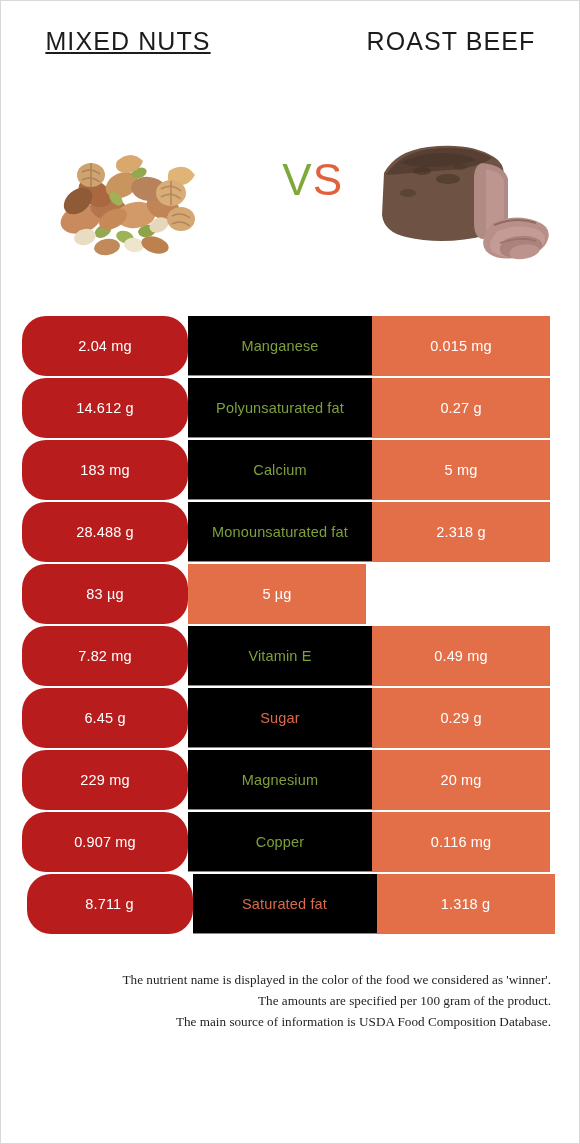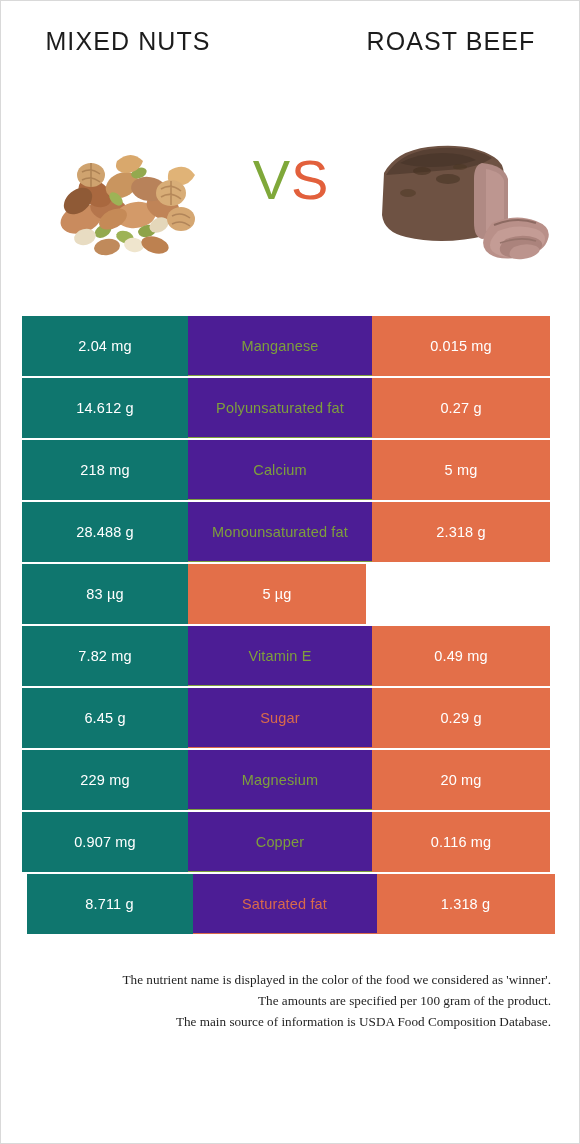--- a/index.html
+++ b/index.html
@@ -34,21 +34,21 @@
     flex: 1 1 50%;
     text-align: center;
     font-size: 25px;
     line-height: 44px;
     letter-spacing: 1.1px;
     font-weight: 300;
     color: #1c1c1c;
     font-family: "Liberation Sans", "DejaVu Sans", sans-serif;
     white-space: nowrap;
   }
-  .title-left  { padding-right: 36px; }
+  .title-left  { padding-right: 36px; text-decoration: underline; }
   .title-right { padding-left: 30px; }
 
   
   .hero {
     position: absolute;
     top: 96px;
     left: 0;
     width: 580px;
     height: 190px;
   }
@@ -63,22 +63,22 @@
   .food-right { left: 355px; }
 
   .food svg { display: block; width: 100%; height: 100%; }
 
   .vs {
     position: absolute;
     left: 238px;
     top: 38px;
     width: 104px;
     height: 90px;
-    text-align: center;
-    font-size: 56px;
+    text-align: right;
+    font-size: 44px;
     line-height: 90px;
     font-weight: 400;
     letter-spacing: 1px;
     font-family: "Liberation Sans", "DejaVu Sans", sans-serif;
   }
   .vs .v { color: #7FA83A; }
   .vs .s { color: #E2603C; }
 
   
   .table {
@@ -98,33 +98,34 @@
   .cell {
     display: flex;
     align-items: center;
     justify-content: center;
     font-size: 14.5px;
     letter-spacing: 0.15px;
   }
 
   .cell-left {
     width: 166px;
-    background: #0f766e;
+    background: #b91c1c;
     color: #ffffff;
+    border-radius: 24px;
   }
 
   .cell-right {
     width: 178px;
     background: #E36F49;
     color: #ffffff;
   }
 
   .cell-mid {
     width: 184px;
-    background: #4c1d95;
+    background: #000000;
     font-size: 14.5px;
     border-top: 1px solid transparent;
     border-bottom: 1px solid transparent;
   }
 
   
   .row.win-green .cell-mid {
     color: #7E9F3C;
     border-bottom-color: #7E9F3C;
   }
@@ -242,21 +243,21 @@
       <div class="cell cell-right">0.015 mg</div>
     </div>
 
     <div class="row win-green">
       <div class="cell cell-left">14.612 g</div>
       <div class="cell cell-mid">Polyunsaturated fat</div>
       <div class="cell cell-right">0.27 g</div>
     </div>
 
     <div class="row win-green">
-      <div class="cell cell-left">218 mg</div>
+      <div class="cell cell-left">183 mg</div>
       <div class="cell cell-mid">Calcium</div>
       <div class="cell cell-right">5 mg</div>
     </div>
 
     <div class="row win-green">
       <div class="cell cell-left">28.488 g</div>
       <div class="cell cell-mid">Monounsaturated fat</div>
       <div class="cell cell-right">2.318 g</div>
     </div>
 

